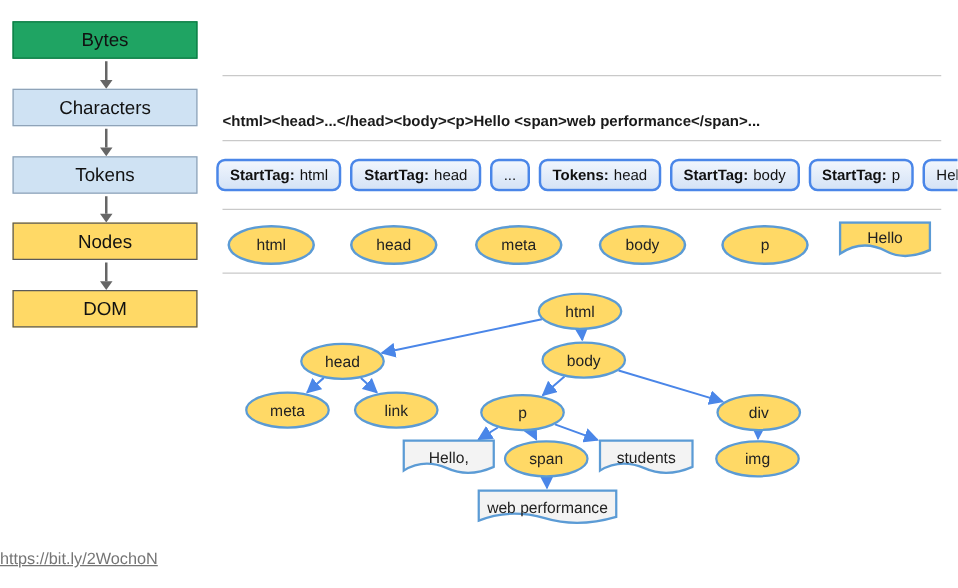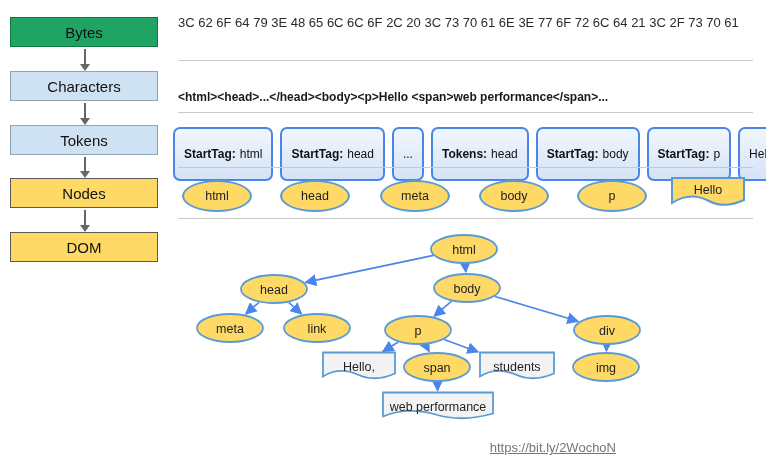--- a/index.html
+++ b/index.html
@@ -39,61 +39,60 @@
   .chars-text{
     position:absolute;left:178px;top:90px;width:578px;
     font-size:12px;font-weight:700;color:#1a1a1a;white-space:nowrap;
   }
 
   .token-row{
     position:absolute;left:173px;top:127px;width:585px;
     display:flex;gap:7px;align-items:center;
   }
   .token-box{
-    height:22px;padding:14px 9px;border:2px solid var(--token-border);
+    height:22px;padding:0 9px;border:2px solid var(--token-border);
     border-radius:7px;background:linear-gradient(#f1f6fd,#d5e3f6);
     display:flex;align-items:center;font-size:12px;color:#111;white-space:nowrap;
   }
   .tk-strong{font-weight:700;margin-right:4px;}
   .tk-strong:empty{display:none;margin:0;}
 
   .node-ellipse{
     position:absolute;top:180px;width:66px;height:28px;border-radius:50%;
     background:var(--node-fill);border:2px solid var(--node-border);
     display:flex;align-items:center;justify-content:center;
     font-size:12.5px;color:#222;
   }
   .ne1{left:182px}.ne2{left:280px}.ne3{left:380px}.ne4{left:479px}.ne5{left:577px}
   .node-doc{position:absolute;left:671px;top:177px;width:74px;height:34px;}
   .node-doc svg{display:block}
   .node-doc .doc-label{font-size:12.5px;fill:#222;font-family:"Liberation Sans","DejaVu Sans",sans-serif;}
 
   .tree-wrap{position:absolute;left:178px;top:222px;width:588px;height:210px;}
   .tree-wrap svg{display:block}
 
-  .footer-link-row{position:absolute;left:0;top:438px;width:616px;text-align:right;}
+  .footer-link-row{position:absolute;left:0;top:438px;width:616px;text-align:left;}
   .footer-link-row a{
     color:var(--link-gray);font-size:13px;text-decoration:underline;cursor:pointer;
   }
 </style>
 </head>
 <body>
 
 <div class="stage-box stage-green s1">Bytes</div>
 <div class="varrow a1"></div>
 <div class="stage-box stage-blue s2">Characters</div>
 <div class="varrow a2"></div>
 <div class="stage-box stage-blue s3">Tokens</div>
 <div class="varrow a3"></div>
 <div class="stage-box stage-yellow s4">Nodes</div>
 <div class="varrow a4"></div>
 <div class="stage-box stage-yellow s5">DOM</div>
 
 <div class="bytes-text">
-  <div>3C 62 6F 64 79 3E 48 65 6C 6C 6F 2C 20 3C 73 70 61 6E 3E 77 6F 72 6C 64 21 3C 2F 73 70 61</div>
 </div>
 <div class="divider d1"></div>
 
 <div class="chars-text">&lt;html&gt;&lt;head&gt;...&lt;/head&gt;&lt;body&gt;&lt;p&gt;Hello &lt;span&gt;web performance&lt;/span&gt;...</div>
 <div class="divider d2"></div>
 
 <div class="token-row">
   <div class="token-box">
       <span class="tk-strong">StartTag:</span>
       <span>html</span>

